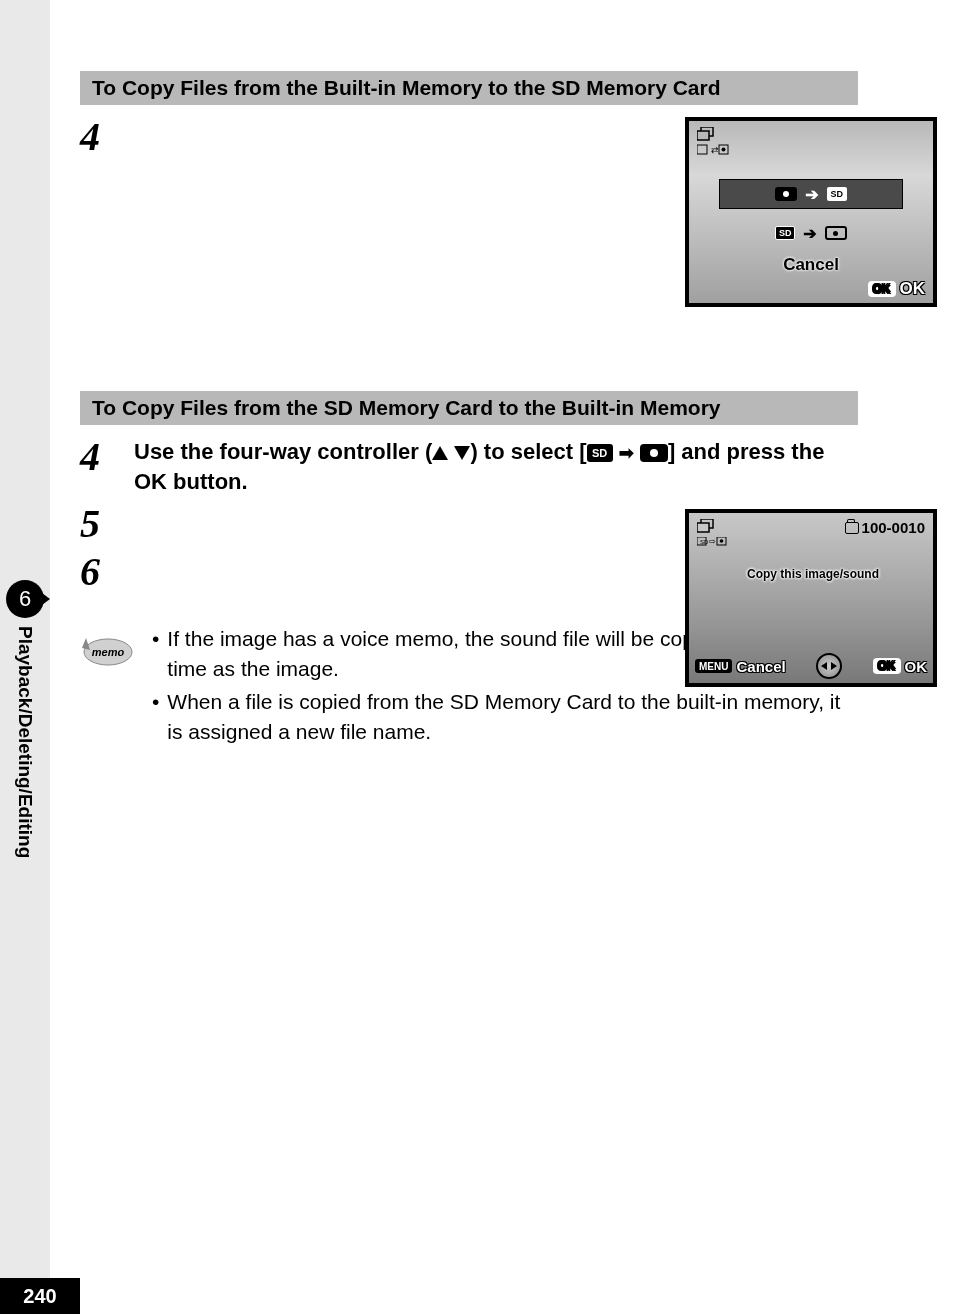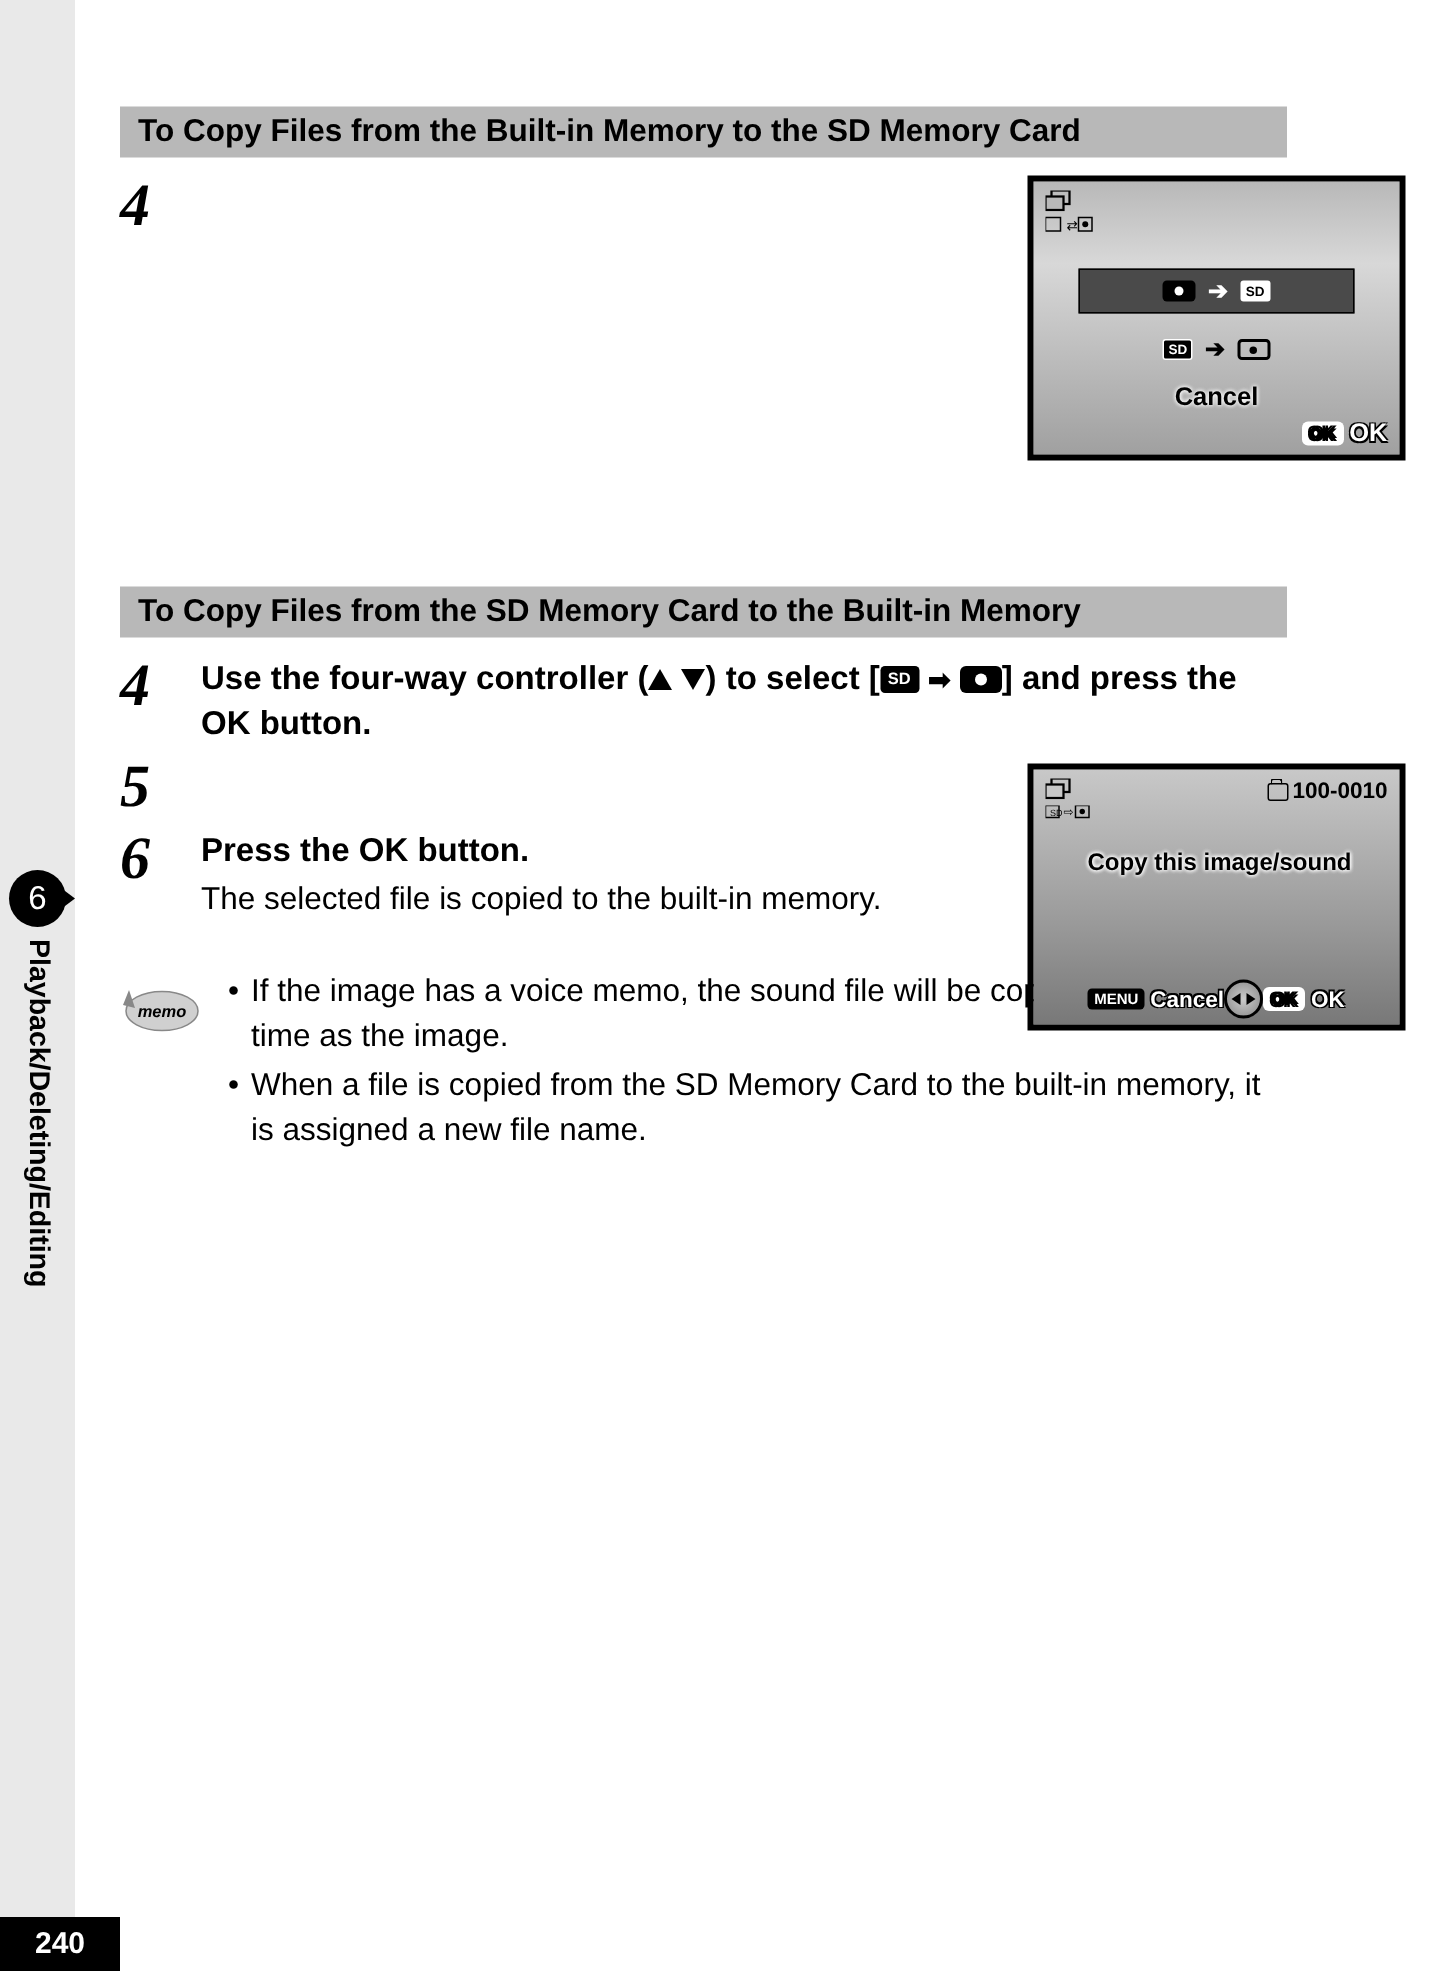--- a/index.html
+++ b/index.html
@@ -39,22 +39,22 @@
   .sd-sm { display:inline-flex; align-items:center; justify-content:center; width:20px; height:14px; background:#fff; color:#000; font-size:9px; font-weight:bold; border-radius:2px;}
   .sd-sm-dark { display:inline-flex; align-items:center; justify-content:center; width:20px; height:14px; background:#000; color:#fff; border:1px solid #fff; font-size:9px; font-weight:bold; border-radius:2px;}
   .arr-w { color:#fff; font-weight:bold; }
   .arr-b { color:#000; font-weight:bold; }
 
   .screen2 { position:absolute; left:605px; top:340px; width:252px; height:178px; border:4px solid #000; background:linear-gradient(#c8c8c8,#9a9a9a 60%,#787878);}
   .screen2 .top-left { position:absolute; left:8px; top:6px; font-size:13px; line-height:1.1;}
   .screen2 .top-right { position:absolute; right:8px; top:6px; font-weight:bold; font-size:15px; display:flex; align-items:center; gap:3px;text-align:center;}
   .folder-icon{display:inline-block;width:14px;height:12px;border:1.5px solid #000;border-radius:2px;position:relative;}
   .folder-icon::before{content:"";position:absolute;top:-4px;left:1px;width:6px;height:3px;border:1.5px solid #000;border-bottom:none;border-radius:2px 2px 0 0;}
-  .screen2 .prompt { position:absolute; left:4px; right:0; top:54px; text-align:center; font-weight:bold; font-size:16px; color:#000; text-shadow:0 0 3px #fff,0 0 3px #fff,0 0 3px #fff;}
-  .screen2 .bottom-bar { position:absolute; left:6px; right:6px; bottom:4px; display:flex; align-items:center; justify-content:center; font-weight:bold; font-size:15px; color:#fff; text-shadow:1px 1px 0 #000,-1px -1px 0 #000,1px -1px 0 #000,-1px 1px 0 #000;}
+  .screen2 .prompt { position:absolute; left:4px; right:0; top:54px; text-align:center; font-weight:bold; font-size:12px; color:#000; text-shadow:0 0 3px #fff,0 0 3px #fff,0 0 3px #fff;}
+  .screen2 .bottom-bar { position:absolute; left:6px; right:6px; bottom:4px; display:flex; align-items:center; justify-content:space-between; font-weight:bold; font-size:15px; color:#fff; text-shadow:1px 1px 0 #000,-1px -1px 0 #000,1px -1px 0 #000,-1px 1px 0 #000;}
   .dpad { display:inline-flex; width:26px; height:26px; border:2px solid #000; border-radius:50%; align-items:center; justify-content:center; background:radial-gradient(#ccc,#888); position:relative;}
   .dpad::before{content:"";position:absolute;left:3px;top:50%;transform:translateY(-50%);border-top:4px solid transparent;border-bottom:4px solid transparent;border-right:6px solid #000;}
   .dpad::after{content:"";position:absolute;right:3px;top:50%;transform:translateY(-50%);border-top:4px solid transparent;border-bottom:4px solid transparent;border-left:6px solid #000;}
 
   .section2-wrap { position:relative; }
 
   .memo-block { display:flex; align-items:flex-start; gap:16px; margin-top:32px; }
   .memo-icon { width:56px; flex-shrink:0; margin-top:4px;}
   .memo-svg { width:56px; height:40px; }
   .memo-list { font-size:21px; line-height:1.4; }
@@ -131,24 +131,20 @@
           </div>
         </div>
       </div>
 
       <div class="step-row" style="width:510px;">
         <div class="step-num">5</div>
       </div>
 
       <div class="step-row" style="width:510px;">
         <div class="step-num">6</div>
-        <div class="step-body">
-          <div class="step-title">Press the OK button.</div>
-          <div class="step-desc">The selected file is copied to the built-in memory.</div>
-        </div>
       </div>
 
       <div class="screen2" style="top:72px;">
         <div class="top-left">
           <svg width="20" height="14">
               <rect x="4" y="0" width="12" height="9" fill="none" stroke="#000" stroke-width="1.5"></rect>
               <rect x="0" y="4" width="12" height="9" fill="#c8c8c8" stroke="#000" stroke-width="1.5"></rect>
             </svg><br>
           <svg width="30" height="10">
               <rect x="0" y="0" width="9" height="8" fill="none" stroke="#000" stroke-width="1"></rect>

